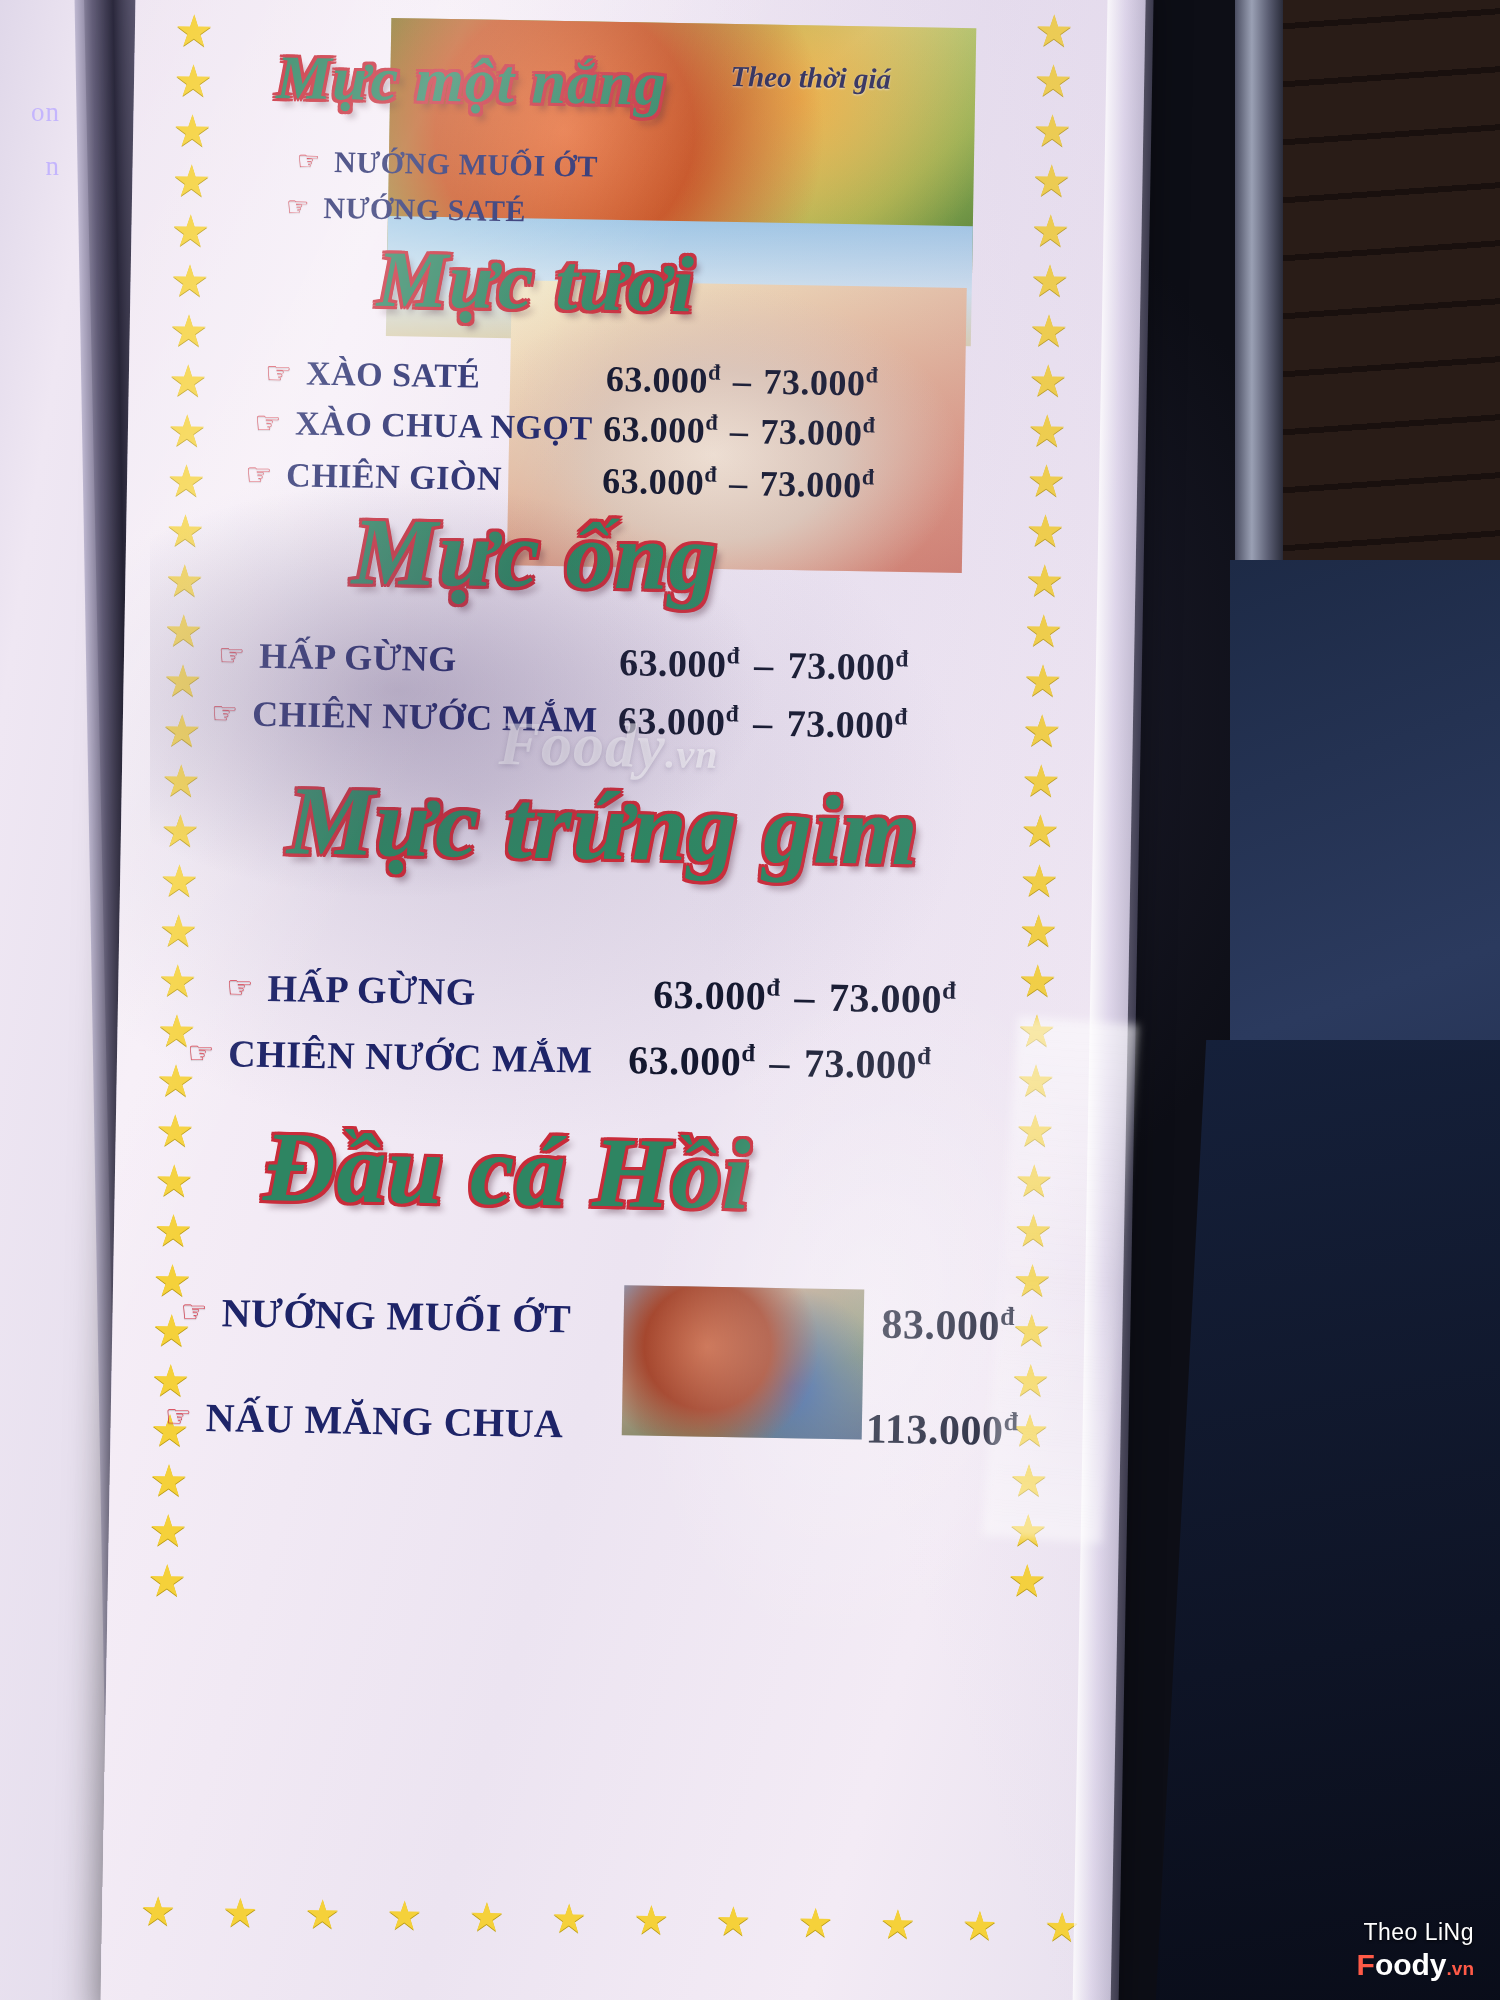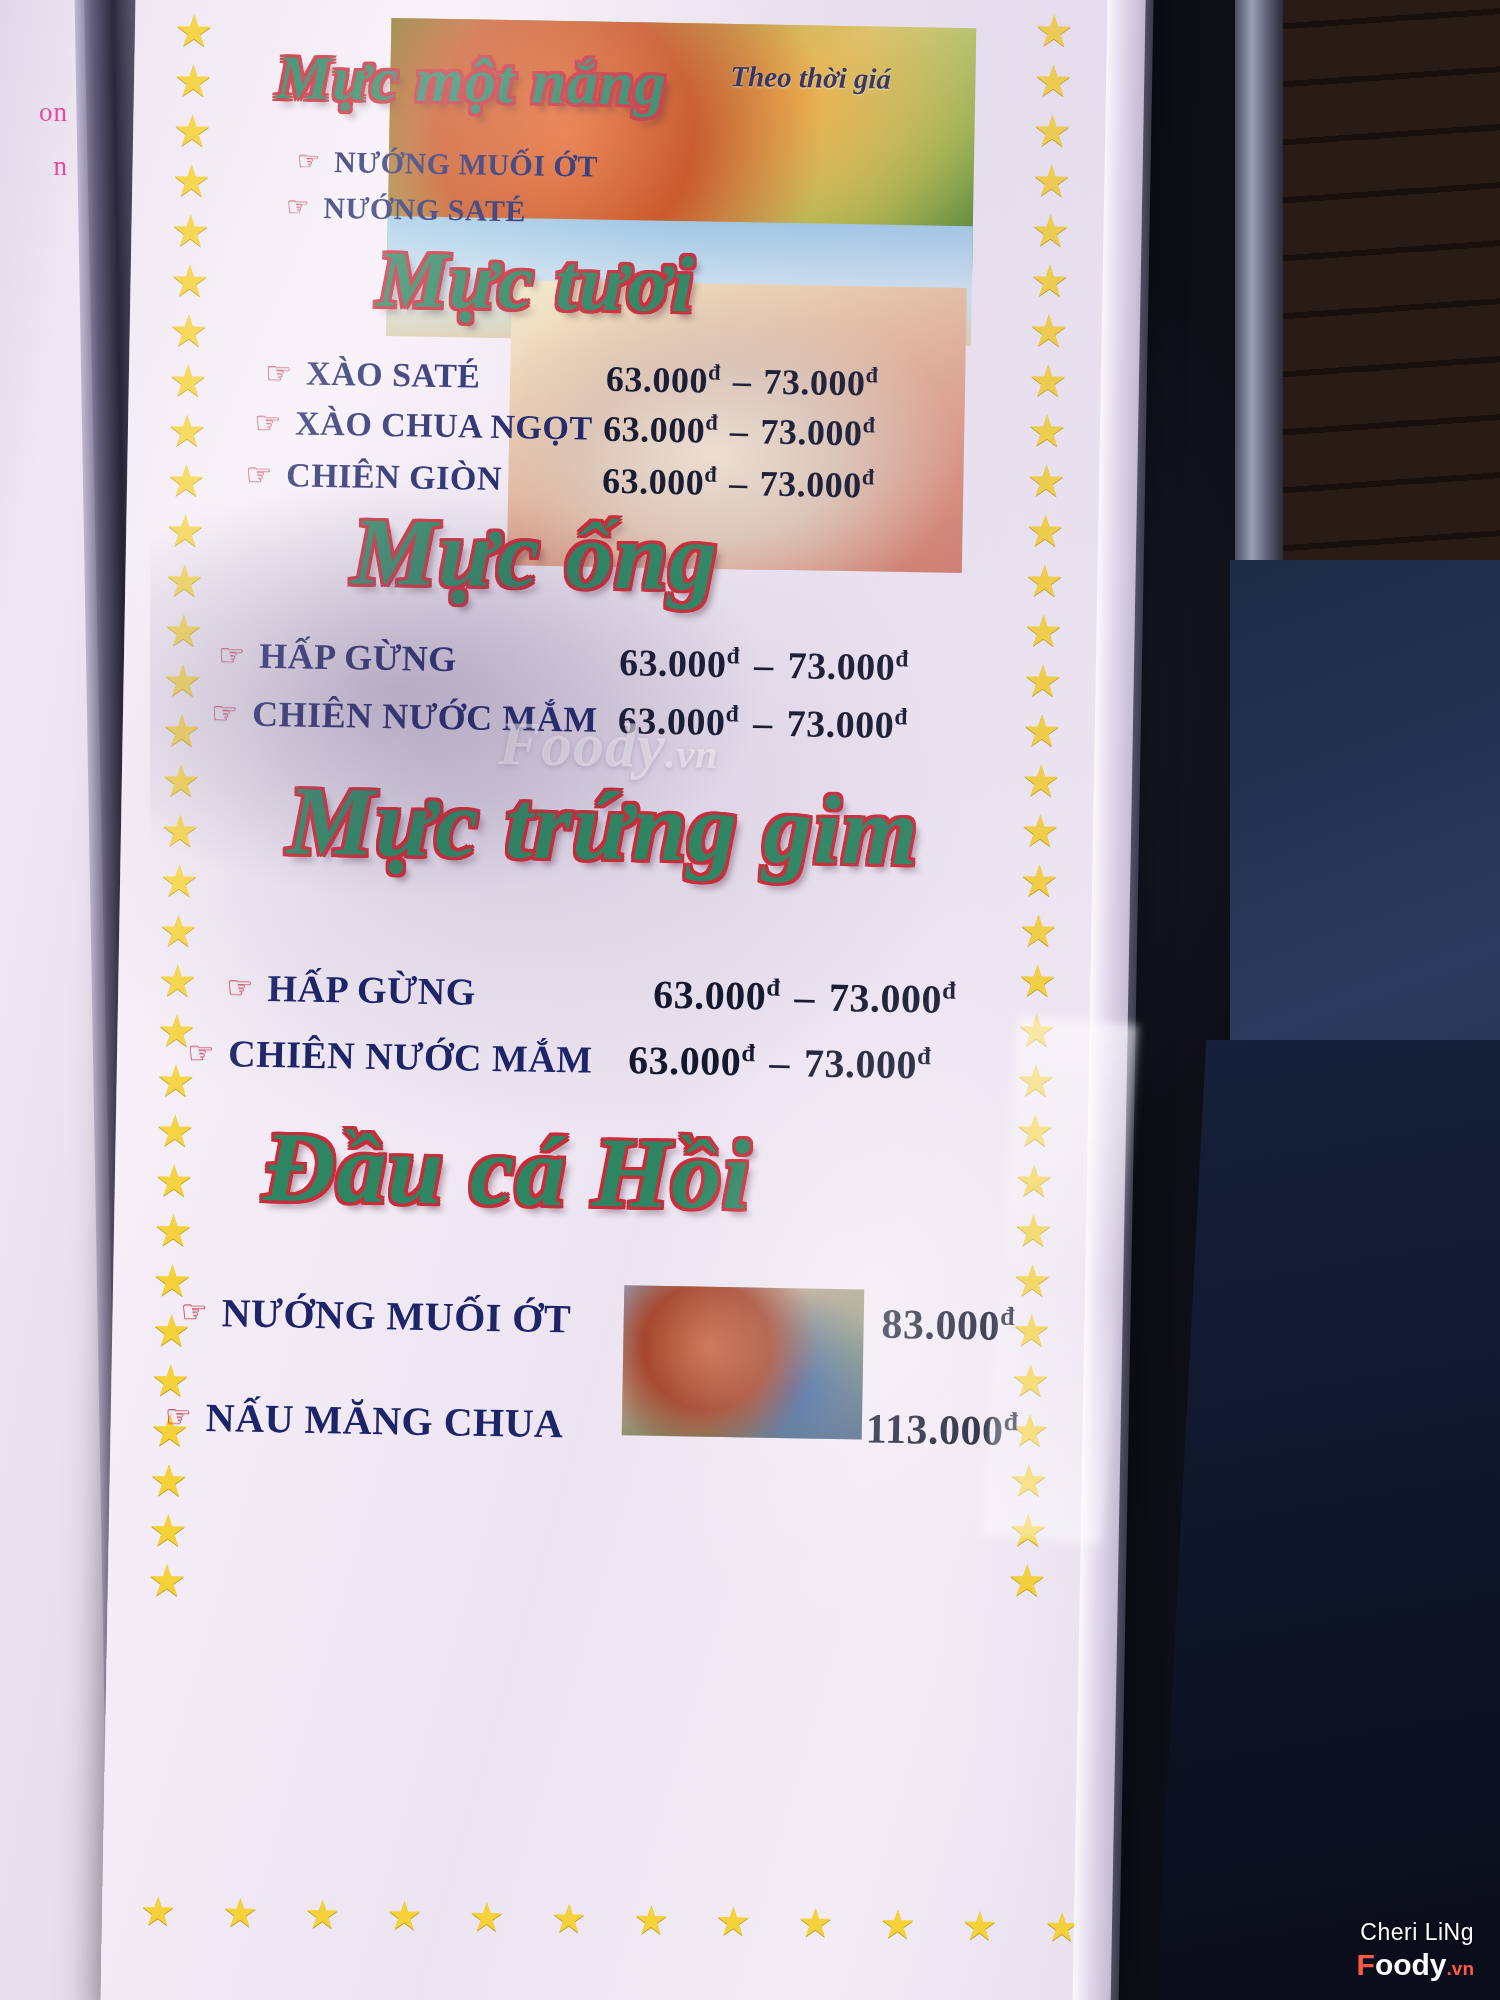--- a/index.html
+++ b/index.html
@@ -50,22 +50,22 @@
 
   
   .left-page {
     position: absolute;
     left: -40px; top: -20px; width: 145px; height: 2040px;
     background: linear-gradient(100deg, #d7cfe4 0%, #efe7f3 35%, #e3dcec 100%);
     transform: rotate(-1.2deg);
   }
   .left-page-text {
     position: absolute;
-    left: 8px; top: 85px; width: 60px;
-    color: #ec4899;
+    left: 0px; top: 85px; width: 60px;
+    color: #c4b5fd;
     font-size: 27px;
     line-height: 54px;
     font-family: "Liberation Serif", serif;
     text-align: right;
     letter-spacing: 1px;
   }
   .spine {
     position: absolute;
     left: 92px; top: -20px; width: 70px; height: 2040px;
     background: linear-gradient(90deg, #b9b3cd 0%, #6d6784 25%, #322f46 55%, #837da0 85%, #cfc9e0 100%);
@@ -495,19 +495,19 @@
 
   </div>
 
   <div class="lam-gloss"></div>
   <div class="lam-right-edge"></div>
   <div class="shadow-blob"></div>
   <div class="glare1"></div>
   <div class="glare2"></div>
 
   <div class="credit">
-    <div class="name">Cheri LiNg</div>
+    <div class="name">Theo LiNg</div>
     <div class="logo">
       <span class="f">F</span><span class="oody">oody</span><span class="dotvn">.vn</span>
     </div>
   </div>
 
 </div>
 
 </body></html>

